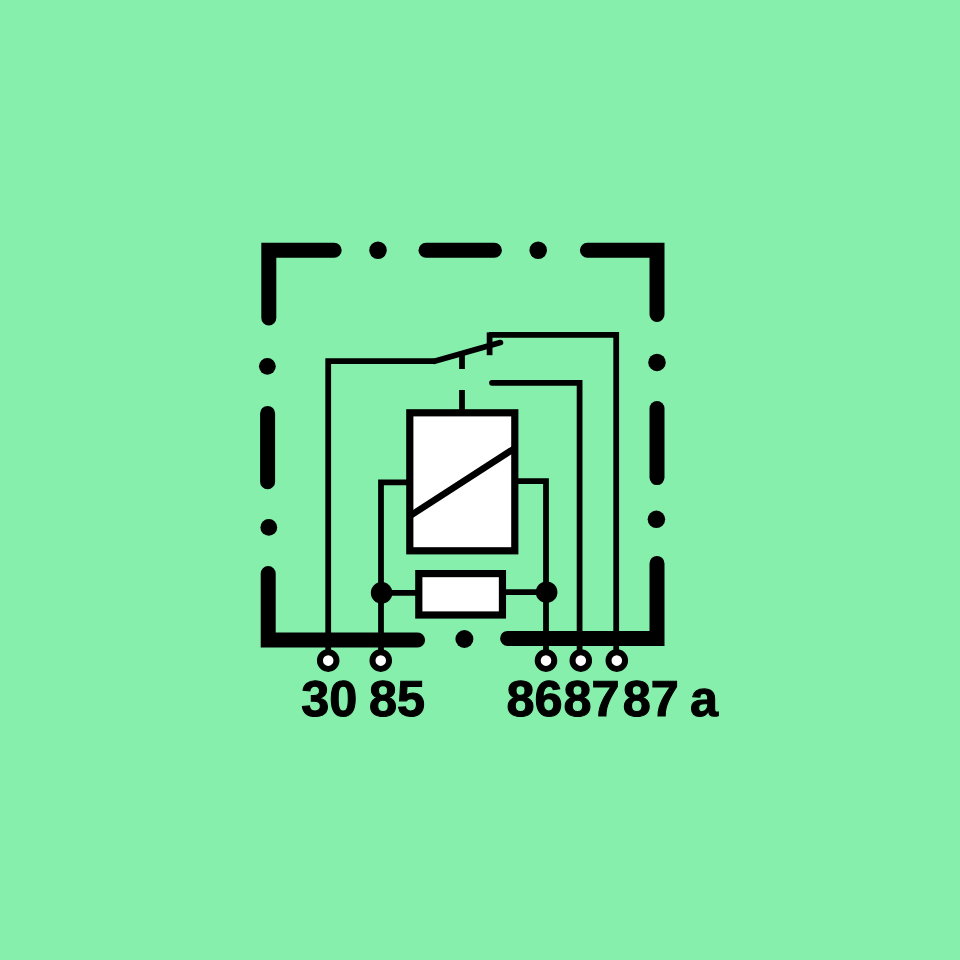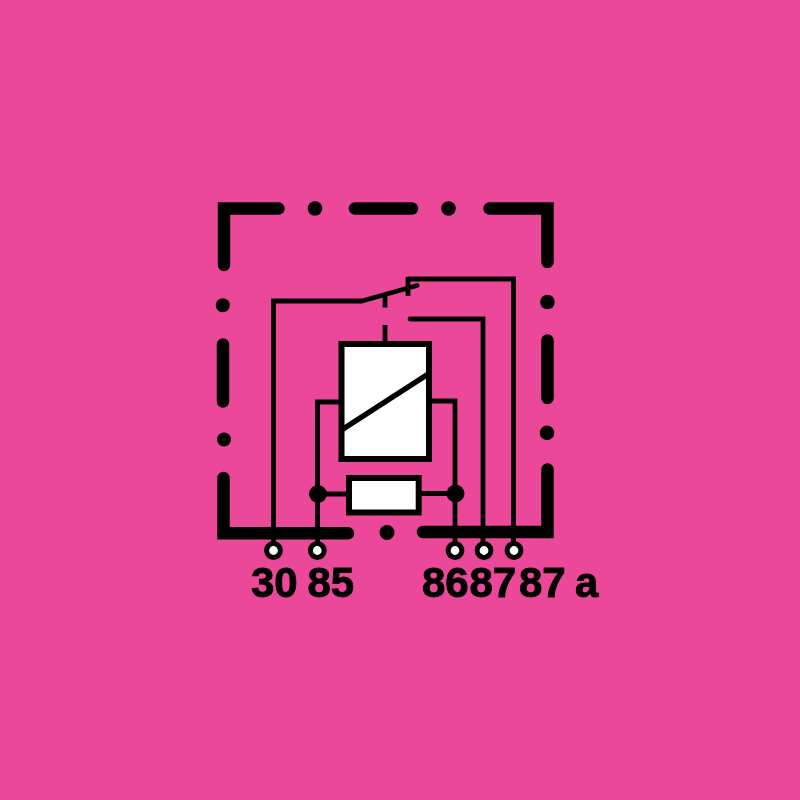--- a/index.html
+++ b/index.html
@@ -1,16 +1,16 @@
 <!DOCTYPE html>
 <html><head>
 <meta charset="utf-8">
 <style>
 html,body{margin:0;padding:0;background:#ffffff;}
-.page{position:relative;width:800px;height:800px;background:#ec4899;font-family:"Liberation Sans",sans-serif;}
+.page{position:relative;width:800px;height:800px;background:#86efac;font-family:"Liberation Sans",sans-serif;}
 svg{position:absolute;top:0;left:0;}
 </style>
 </head>
 <body>
 <div class="page">
 <svg width="800" height="800" viewBox="0 0 800 800">
 
 <path d="M278.5,208.5 H224 V265" fill="none" stroke="#000" stroke-width="12.5" stroke-linecap="round"></path>
 
 <circle cx="315" cy="208.5" r="7.3" fill="#000"></circle>

